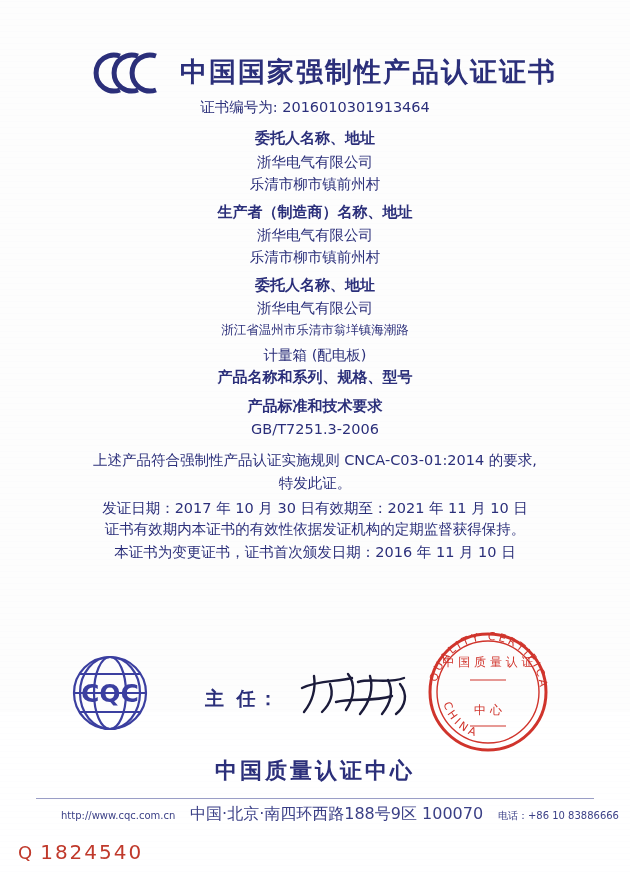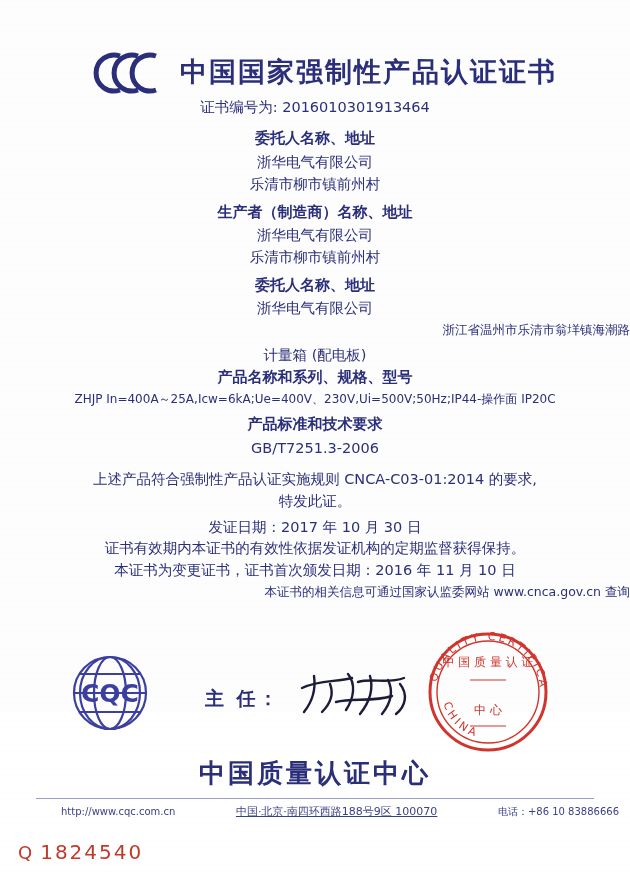--- a/index.html
+++ b/index.html
@@ -69,21 +69,20 @@
     font-family: "DejaVu Sans", sans-serif;
     white-space: nowrap;
   }
   .line.bold {
     font-weight: bold;
     font-size: 15px;
     text-align: center;
   }
   .line.small {
     font-size: 12.5px;
-    text-align: right;
   }
   .line.mono {
     font-family: "DejaVu Sans", sans-serif;
     font-size: 12px;
     letter-spacing: 0px;
   }
   .gap-sm { height: 5px; }
   .gap-md { height: 9px; }
 
   .two-col {
@@ -135,21 +134,21 @@
     width: 140px;
     height: 140px;
   }
 
   .org-name {
     position: absolute;
     left: 0;
     top: 756px;
     width: 630px;
     text-align: center;
-    font-size: 26px;
+    font-size: 22px;
     font-weight: bold;
     letter-spacing: 3px;
     color: #2b2f7a;
     font-family: "DejaVu Sans", sans-serif;
   }
 
   
   .footer-rule {
     position: absolute;
     left: 36px;
@@ -165,21 +164,21 @@
     width: 558px;
     display: flex;
     justify-content: space-between;
     align-items: baseline;
     font-size: 10px;
     color: #3a3f86;
     font-family: "DejaVu Sans", sans-serif;
     white-space: nowrap;
     padding-left: 25px;
   }
-  .footer .addr { font-size: 11px; text-decoration: underline; }
+  .footer .addr { font-size: 16px; }
 
   .serial {
     position: absolute;
     left: 18px;
     top: 840px;
     font-size: 20px;
     color: #c0392b;
     font-family: "DejaVu Sans", sans-serif;
     letter-spacing: 2px;
     white-space: nowrap;
@@ -235,37 +234,36 @@
     <div class="line">乐清市柳市镇前州村</div>
     <div class="gap-sm"></div>
 
     <div class="line bold">委托人名称、地址</div>
     <div class="line">浙华电气有限公司</div>
     <div class="line small">浙江省温州市乐清市翁垟镇海潮路</div>
     <div class="gap-sm"></div>
 
     <div class="line">计量箱 (配电板)</div>
     <div class="line bold">产品名称和系列、规格、型号</div>
-    <div class="line mono">ZHJP In=400A～25A,Icw=6kA;Ue=400V、230V,Ui=500V;50Hz;IP44-操作面 IP20C</div>
     <div class="gap-sm"></div>
 
     <div class="line bold">产品标准和技术要求</div>
     <div class="line">GB/T7251.3-2006</div>
     <div class="gap-md"></div>
 
     <div class="line">上述产品符合强制性产品认证实施规则 CNCA-C03-01:2014 的要求,</div>
     <div class="line">特发此证。</div>
     <div class="gap-sm"></div>
 
     <div class="two-col">
       <span>发证日期：2017 年 10 月 30 日</span>
+      <span>有效期至：2021 年 11 月 10 日</span>
     </div>
     <div class="line">证书有效期内本证书的有效性依据发证机构的定期监督获得保持。</div>
     <div class="line">本证书为变更证书，证书首次颁发日期：2016 年 11 月 10 日</div>
-    <div class="line small">本证书的相关信息可通过国家认监委网站 www.cnca.gov.cn 查询</div>
   </div>
 
   <div class="seal-area">
 
     <div class="cqc-badge">
       <svg width="96" height="82" viewBox="0 0 96 82">
         <g stroke="#3b3fa0" fill="none" stroke-width="2.2">
           <circle cx="48" cy="41" r="36"></circle>
           <ellipse cx="48" cy="41" rx="16" ry="36"></ellipse>
           <ellipse cx="48" cy="41" rx="30" ry="36"></ellipse>

